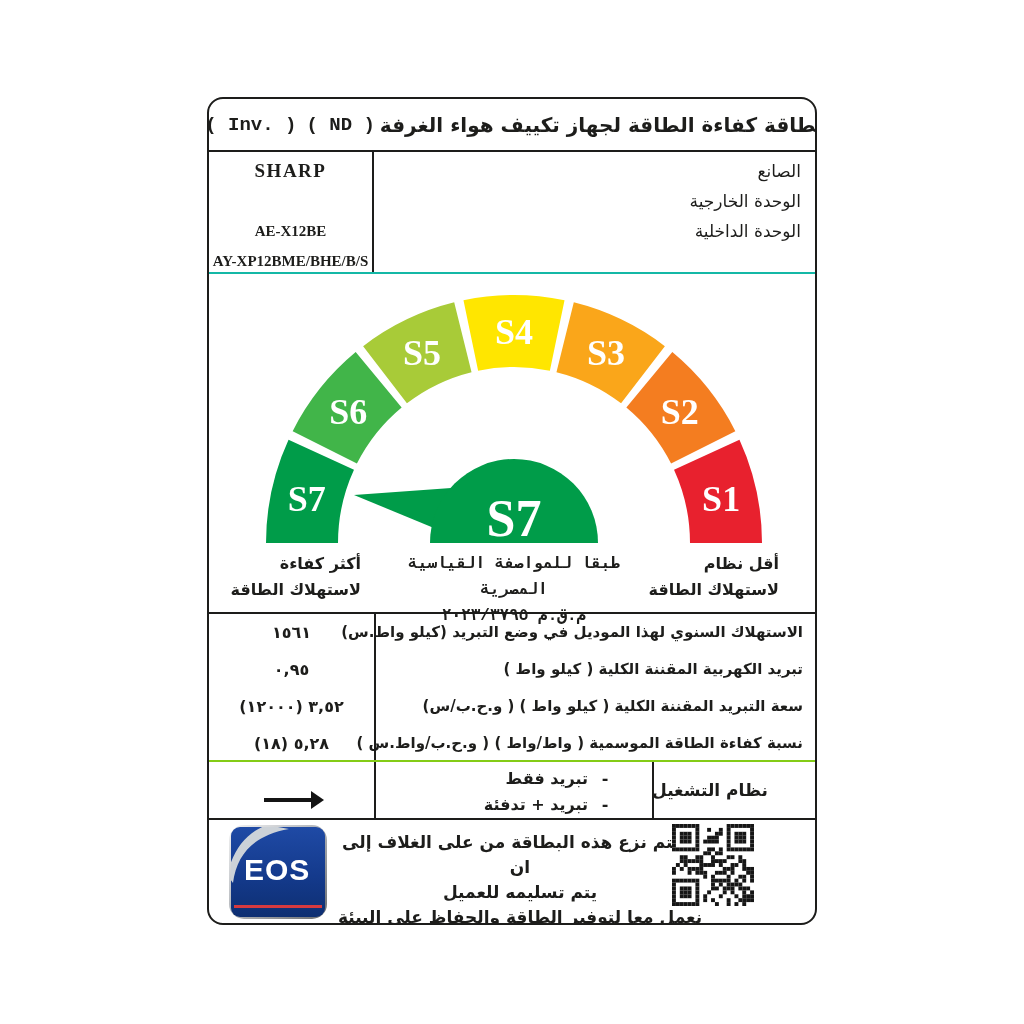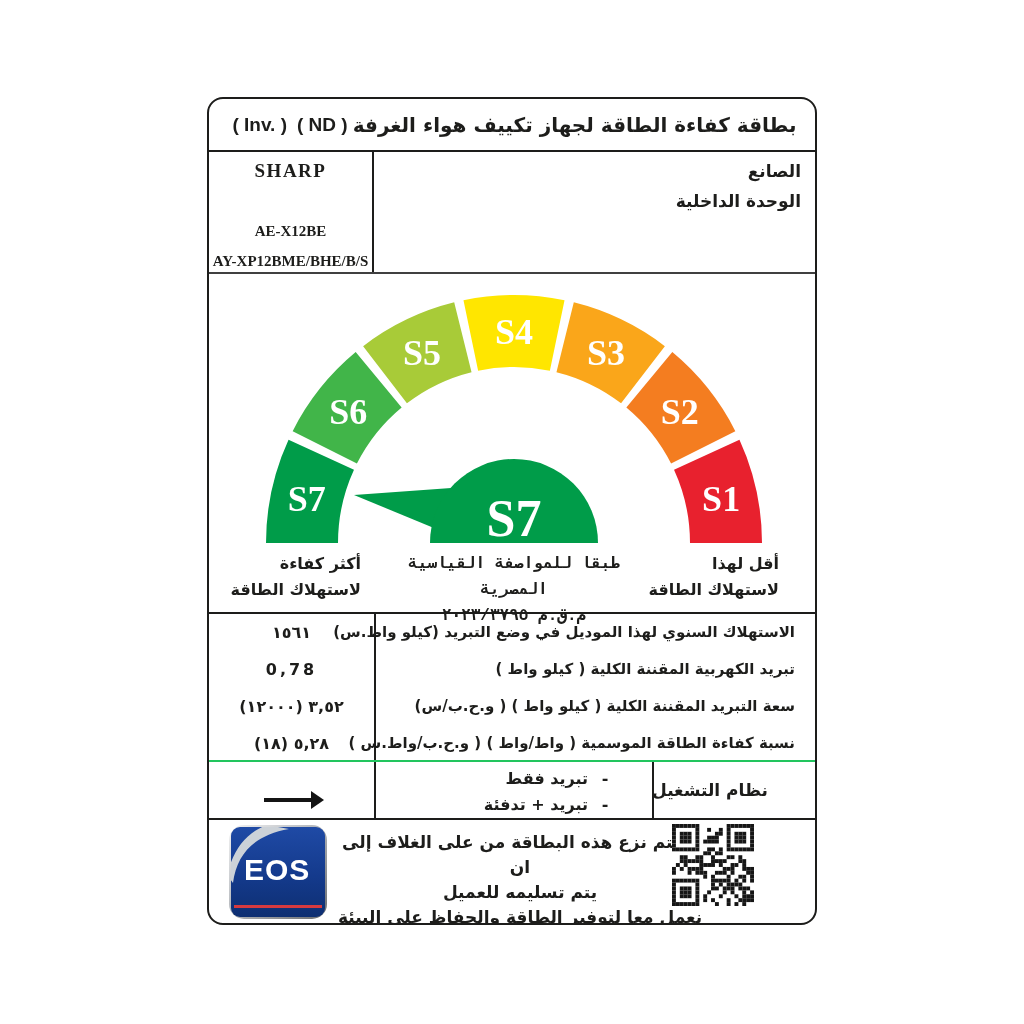--- a/index.html
+++ b/index.html
@@ -12,45 +12,45 @@
     position:absolute; left:207px; top:97px; width:610px; height:828px;
     background:#fff; border:2px solid #1d1d1b; border-radius:16px; overflow:hidden;
   }
   .sec { position:absolute; left:0; right:0; }
   
   .sec-title {
     top:0; height:53px; border-bottom:2px solid #1d1d1b;
     display:flex; align-items:center; justify-content:center;
     direction:rtl; font-weight:700; font-size:20px; white-space:nowrap;
   }
-  .ltr { direction:ltr; unicode-bidi:isolate; font-family:Liberation Sans, sans-serif; font-size:19px; margin:0 5px; }
-  
-  .sec-info { top:53px; height:122px; border-bottom:2px solid #404040; }
+  .ltr { direction:ltr; unicode-bidi:isolate; font-family:Liberation Mono, monospace; font-size:19px; margin:0 5px; }
+  
+  .sec-info { top:53px; height:122px; border-bottom:2px solid #14b8a6; }
   .vdiv { position:absolute; top:0; bottom:0; width:2px; background:#1d1d1b; }
   .info-values { position:absolute; left:0; top:4px; width:163px; }
   .info-values .cell { height:30px; line-height:30px; text-align:center;
     font-family:"Liberation Serif","DejaVu Serif",serif; font-weight:700; font-size:15px; }
   .info-values .cell.brand { font-size:19px; letter-spacing:1.5px; }
   .info-labels { position:absolute; left:167px; right:0; top:4px; direction:rtl; padding-right:14px; }
-  .info-labels .cell { height:30px; line-height:30px; text-align:right; font-weight:700; font-size:17px; }
+  .info-labels .cell { height:30px; line-height:30px; text-align:right; font-weight:400; font-size:17px; }
   
   .sec-gauge { top:175px; height:340px; border-bottom:2px solid #1d1d1b; }
   #gauge-svg { position:absolute; left:0; top:0; }
   .seg-label { font-family:"Liberation Serif","DejaVu Serif",serif; font-weight:700; font-size:36px; fill:#fff; }
   .pointer-label { font-family:"Liberation Serif","DejaVu Serif",serif; font-weight:700; font-size:52px; fill:#fff; }
   .cap { position:absolute; top:277px; direction:rtl; font-weight:700; font-size:16px; line-height:26px; }
   .cap-left  { left:16px;  width:136px; text-align:right; }
   .cap-right { right:36px; width:150px; text-align:right; }
   .cap-center{ left:180px; width:250px; text-align:center;font-family:Liberation Mono, monospace; }
   
-  .sec-cons { top:515px; height:148px; border-bottom:2px solid #22c55e; }
+  .sec-cons { top:515px; height:148px; border-bottom:2px solid #84cc16; }
   .cons-values { position:absolute; left:0; top:0; width:165px; }
   .cons-values .cell { height:37px; line-height:37px; text-align:center; direction:rtl;
     font-weight:700; font-size:16px; letter-spacing:3px; }
-  .cons-labels { position:absolute; left:169px; right:8px; top:0; direction:rtl; padding-right:12px; }
+  .cons-labels { position:absolute; left:169px; right:0; top:0; direction:rtl; padding-right:12px; }
   .cons-labels .cell { height:37px; line-height:37px; text-align:right; font-weight:700; font-size:15px; white-space:nowrap; }
   
   .sec-oper { top:663px; height:58px; border-bottom:2px solid #1d1d1b; }
   .oper-arrow-cell { position:absolute; left:0; top:0; bottom:0; width:165px; }
   .arrow-shape { position:absolute; left:55px; top:36px; width:48px; height:4px; background:#141414; }
   .arrow-shape::after { content:""; position:absolute; right:-12px; top:-7px;
     border-left:13px solid #141414; border-top:9px solid transparent; border-bottom:9px solid transparent; }
   .oper-modes { position:absolute; left:167px; top:3px; width:274px; direction:rtl; padding-right:40px; }
   .mode-line { display:flex; direction:rtl; align-items:center; height:26px; }
   .mode-bullet { width:10px; text-align:center; font-weight:700; font-size:16px; margin-left:12px; }
@@ -91,20 +91,21 @@
   <div class="sec sec-info">
     <div class="vdiv" style="left:163px;"></div>
     <div class="info-values">
       <div class="cell brand">SHARP</div>
       <div class="cell"></div>
       <div class="cell">AE-X12BE</div>
       <div class="cell">AY-XP12BME/BHE/B/S</div>
     </div>
     <div class="info-labels">
       <div class="cell">الصانع</div>
+      <div class="cell">الوحدة الخارجية</div>
       <div class="cell">الوحدة الداخلية</div>
     </div>
   </div>
 
   <div class="sec sec-gauge">
     <svg id="gauge-svg" width="610" height="340" viewBox="0 0 610 340">
         <path d="M57.00 269.00 A248 248 0 0 1 79.54 165.71 L144.99 195.69 A176 176 0 0 0 129.00 269.00 Z" fill="#009C49"></path>
         <text class="seg-label" x="97.87" y="223.81" dy="0.36em" text-anchor="middle">S7</text>
         <path d="M83.67 157.13 A248 248 0 0 1 146.68 78.11 L192.64 133.53 A176 176 0 0 0 147.92 189.61 Z" fill="#41B549"></path>
         <text class="seg-label" x="139.25" y="136.82" dy="0.36em" text-anchor="middle">S6</text>
@@ -124,30 +125,30 @@
       </svg>
     <div class="cap cap-left">
       <div>أكثر كفاءة</div>
       <div>لاستهلاك الطاقة</div>
     </div>
     <div class="cap cap-center">
       <div>طبقا للمواصفة القياسية المصرية</div>
       <div>م.ق.م ٢٠٢٣/٣٧٩٥</div>
     </div>
     <div class="cap cap-right">
-      <div>أقل لهذا</div>
+      <div>أقل نظام</div>
       <div>لاستهلاك الطاقة</div>
     </div>
   </div>
 
   <div class="sec sec-cons">
     <div class="vdiv" style="left:165px;"></div>
     <div class="cons-values">
       <div class="cell">١٥٦١</div>
-      <div class="cell">0,78</div>
+      <div class="cell">٠,٩٥</div>
       <div class="cell">٣,٥٢ (١٢٠٠٠)</div>
       <div class="cell">٥,٢٨ (١٨)</div>
     </div>
     <div class="cons-labels">
       <div class="cell">الاستهلاك السنوي لهذا الموديل في وضع التبريد (كيلو واط.س)</div>
       <div class="cell">تبريد الكهربية المقننة الكلية ( كيلو واط )</div>
       <div class="cell">سعة التبريد المقننة الكلية ( كيلو واط ) ( و.ح.ب/س)</div>
       <div class="cell">نسبة كفاءة الطاقة الموسمية ( واط/واط ) ( و.ح.ب/واط.س )</div>
     </div>
   </div>

